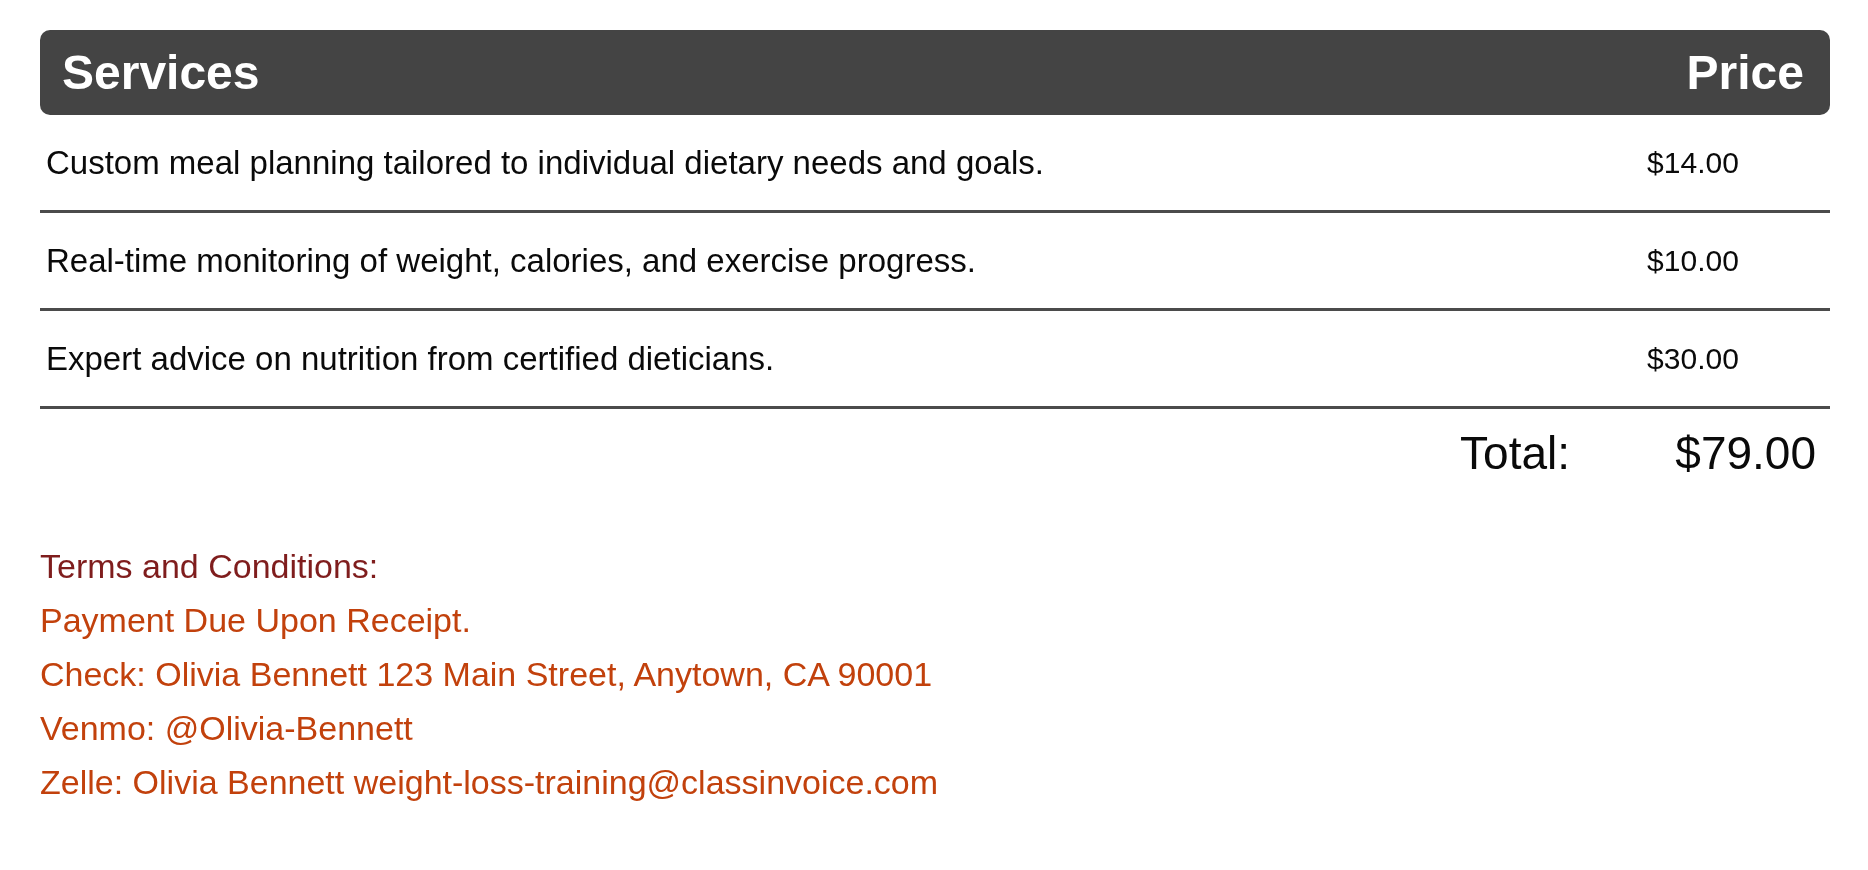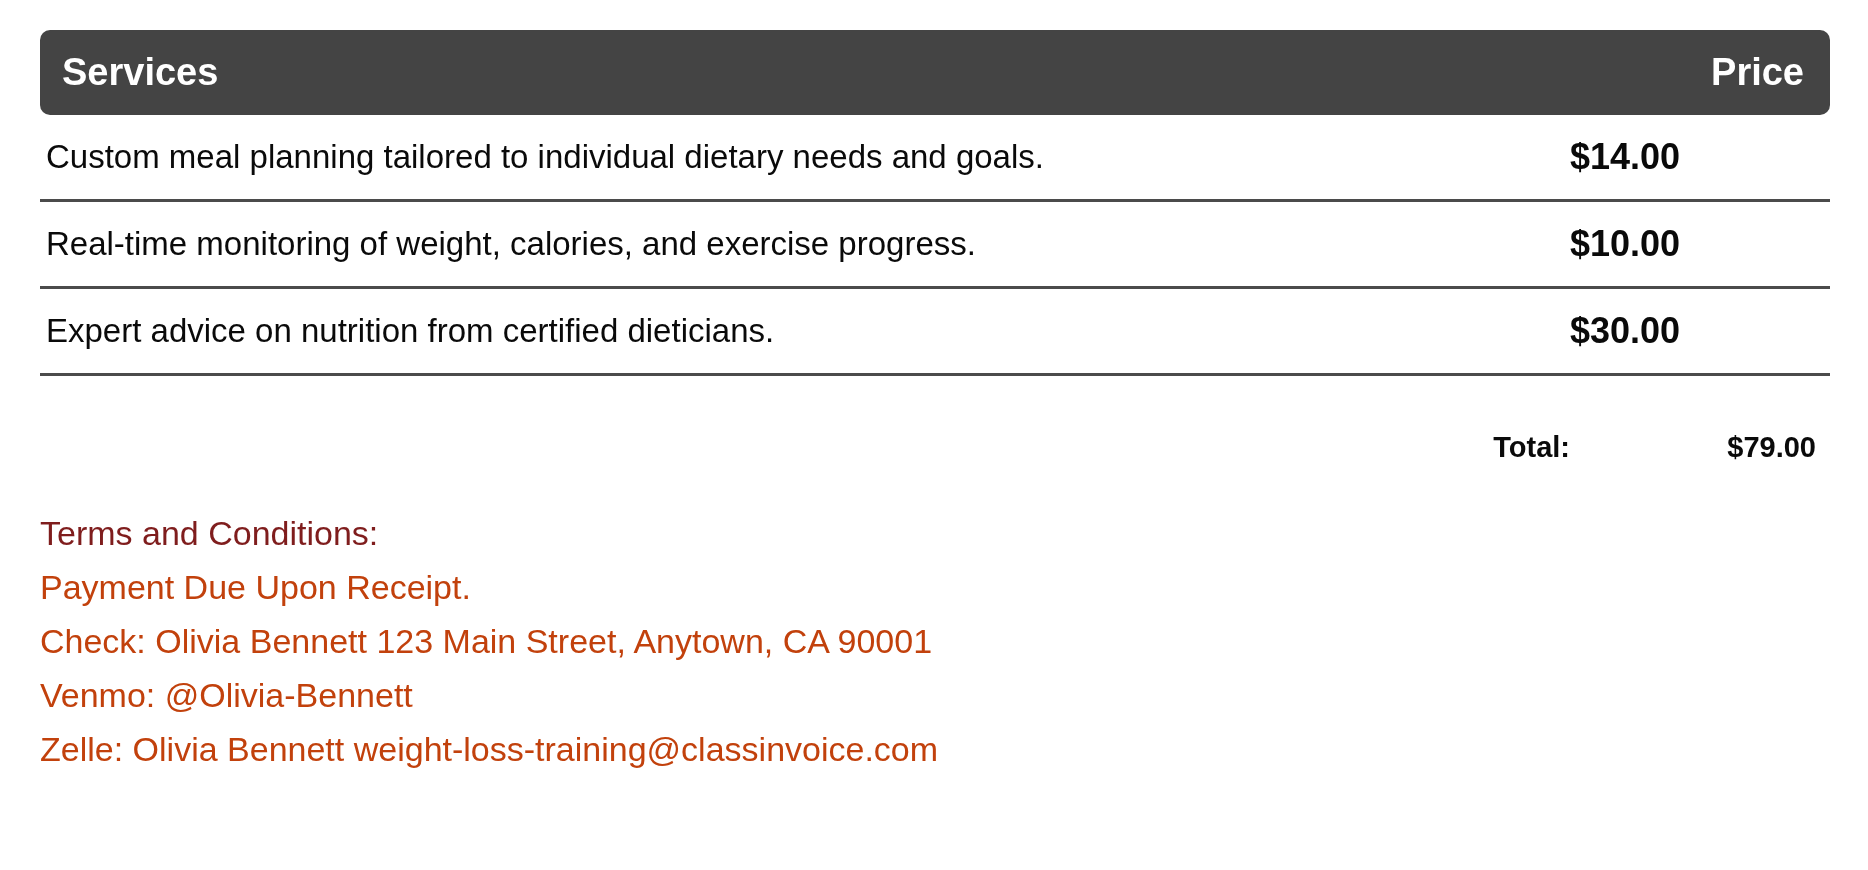--- a/index.html
+++ b/index.html
@@ -20,55 +20,54 @@
     width: 1790px;
   }
   .table-header {
     display: flex;
     align-items: center;
     height: 85px;
     background: #444444;
     border-radius: 10px;
     color: #ffffff;
     font-weight: bold;
-    font-size: 38px;
+    font-size: 48px;
   }
   .table-header .col-service {
     flex: 1;
     padding-left: 22px;
   }
   .table-header .col-price {
     width: 260px;
     text-align: right;
     padding-right: 26px;
   }
   .table-row {
     display: flex;
     align-items: center;
-    height: 87px;
+    height: 98px;
     border-bottom: 3px solid #4b4b4b;
     font-size: 33px;
   }
   .table-row .col-service {
     flex: 1;
     padding-left: 6px;
   }
   .table-row .col-price {
     width: 260px;
-    text-align: left;
+    text-align: center;
     padding-right: 14px;
-    font-size: 36px;
-    font-weight: bold;
+    font-size: 30px;
   }
   .total-row {
     display: flex;
-    align-items: flex-end;
+    align-items: center;
     height: 88px;
-    font-weight: bold;
-    font-size: 29px;
+    font-weight: normal;
+    font-size: 46px;
   }
   .total-row .col-label {
     flex: 1;
     text-align: right;
   }
   .total-row .col-price {
     width: 260px;
     text-align: right;
     padding-right: 14px;
   }

